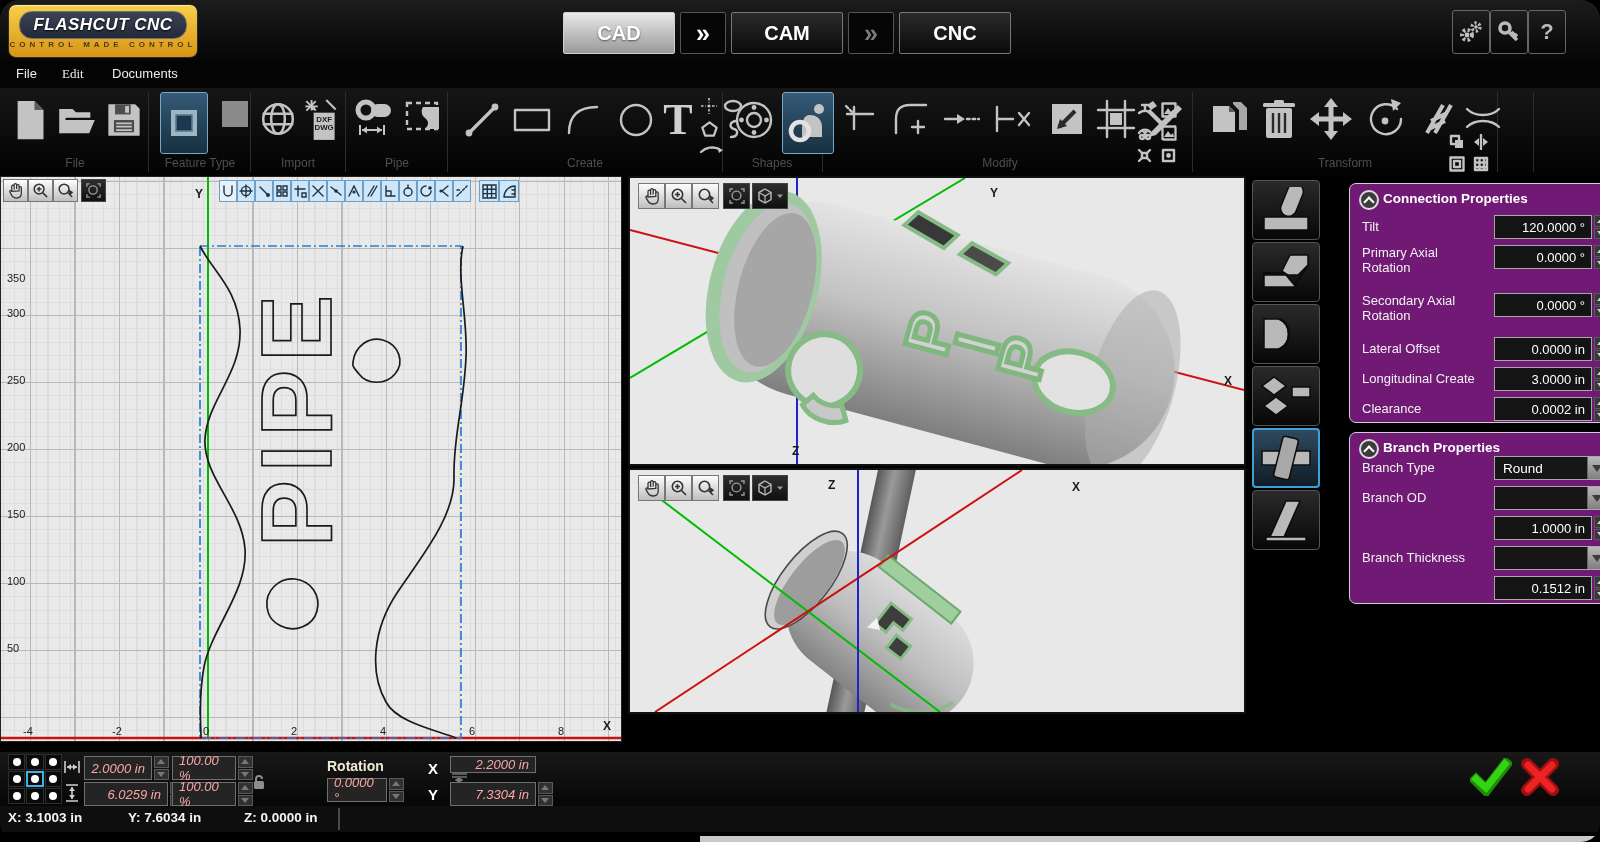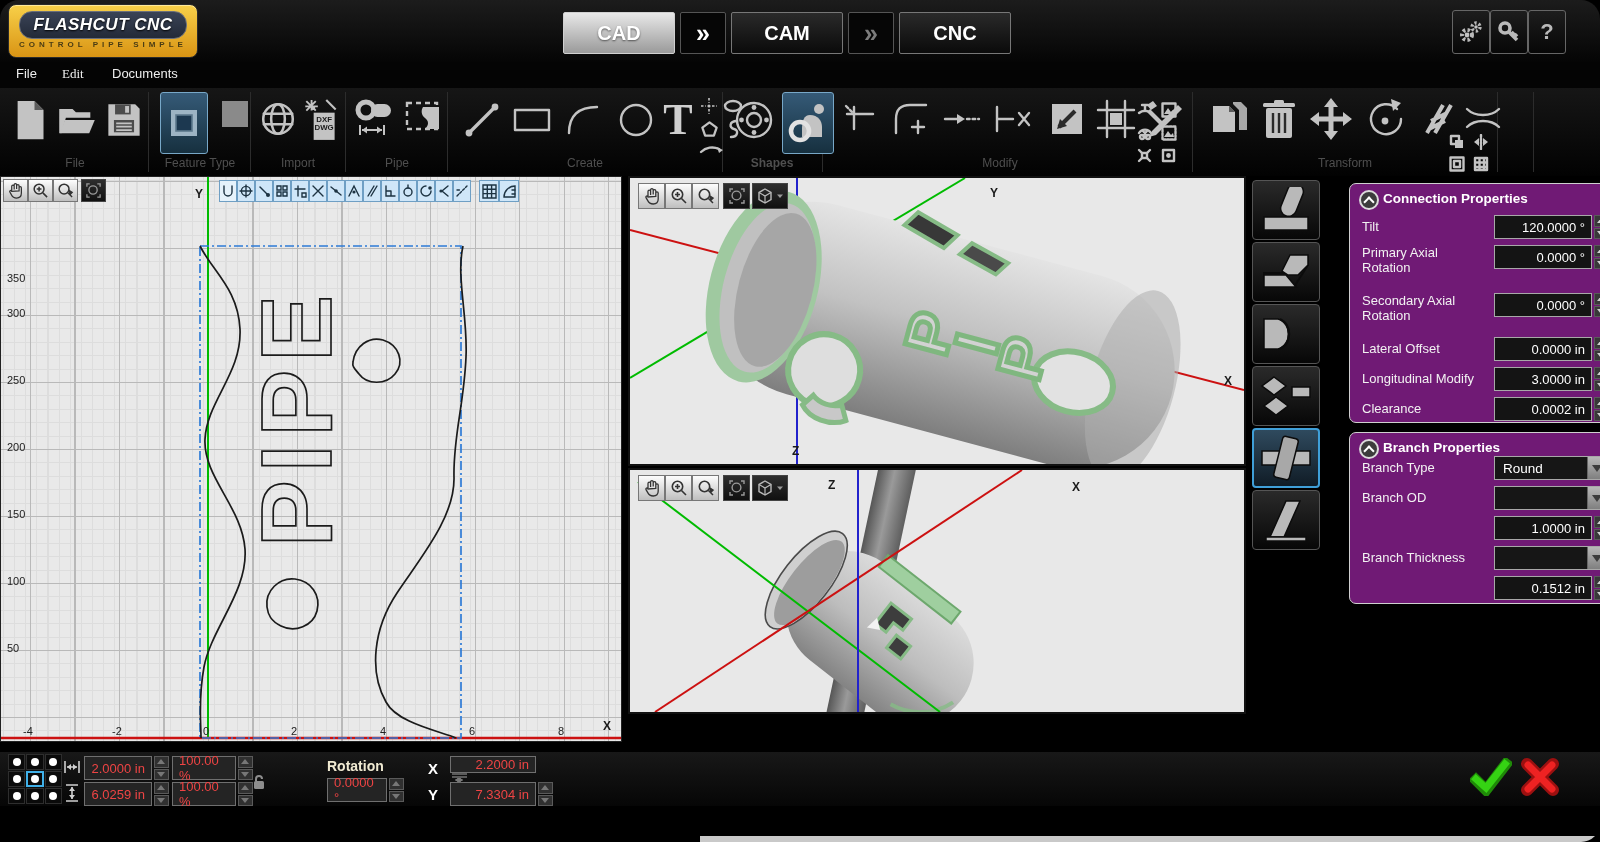--- a/index.html
+++ b/index.html
@@ -90,21 +90,21 @@
   .spin i.dn::after{content:"";position:absolute;left:2px;top:2px;border-left:4px solid transparent;
      border-right:4px solid transparent;border-top:5px solid #cfcfcf;}
   .dd{position:absolute;display:flex;height:24px;border:1px solid #a8a8a8;background:#161616;box-sizing:border-box;}
   .ddv{flex:1;color:#fff;font-size:13.5px;display:flex;align-items:center;padding-left:8px;}
   .ddb{width:19px;background:linear-gradient(#b9b9b9,#7f7f7f);border-left:1px solid #666;position:relative;}
   .ddb::after{content:"";position:absolute;left:4px;top:8px;border-left:5px solid transparent;
      border-right:5px solid transparent;border-top:7px solid #3c3c3c;}
   
   #bottombar{position:absolute;left:0;top:752px;width:1600px;height:54px;
      background:linear-gradient(#181818,#060606);}
-  .dsf .sfv{color:#ef4444;background:#242424;border:1px solid #6f6f6f;}
+  .dsf .sfv{color:#fca5a5;background:#242424;border:1px solid #6f6f6f;font-style:italic;}
   .dsf .spin i{background:#303030;}
   .dsf .spin i.up::after{border-bottom-color:#777;}
   .dsf .spin i.dn::after{border-top-color:#777;}
   .blabel{position:absolute;color:#fff;font-weight:bold;font-size:15px;}
   #anchor{position:absolute;left:8px;top:2px;width:54px;height:50px;display:grid;
      grid-template-columns:repeat(3,1fr);grid-template-rows:repeat(3,1fr);gap:1px;}
   #anchor .cell{position:relative;background:#0a0a0a;border:1px solid #2e2e2e;box-sizing:border-box;}
   #anchor .cell::after{content:"";position:absolute;left:50%;top:50%;width:8px;height:8px;margin:-4px 0 0 -4px;
      border-radius:50%;background:#fff;}
   #anchor .cell.sel{border:2px solid #3fb0e8;}
@@ -115,21 +115,21 @@
 </head>
 <body>
 
 <div id="app">
 
   <div id="header">
     <div id="logo">
       <div class="pill">
         <span>FLASHCUT CNC</span>
       </div>
-      <div class="sub">CONTROL PIPE SIMPLE</div>
+      <div class="sub">CONTROL MADE CONTROL</div>
     </div>
     <div class="modebtn active" style="left:563px;width:110px;">
       <span>CAD</span>
     </div>
     <div class="chevbtn" style="left:680px;color:#fff;">
       <span>»</span>
     </div>
     <div class="modebtn dark" style="left:731px;width:110px;">
       <span>CAM</span>
     </div>
@@ -174,21 +174,21 @@
     <div class="tsep" style="left:822px;"></div>
     <div class="tsep" style="left:1192px;"></div>
     <div class="tsep" style="left:1497px;"></div>
     <div class="tsep" style="left:1533px;"></div>
 
     <div class="tlabel" style="left:30px;width:90px;">File</div>
     <div class="tlabel" style="left:150px;width:100px;">Feature Type</div>
     <div class="tlabel" style="left:252px;width:92px;">Import</div>
     <div class="tlabel" style="left:348px;width:98px;">Pipe</div>
     <div class="tlabel" style="left:530px;width:110px;">Create</div>
-    <div class="tlabel" style="left:722px;width:100px;font-weight:bold;">Shapes</div>
+    <div class="tlabel" style="left:722px;width:100px;">Shapes</div>
     <div class="tlabel" style="left:950px;width:100px;">Modify</div>
     <div class="tlabel" style="left:1295px;width:100px;">Transform</div>
 
     <div class="tbtn" style="left:8px;top:6px;width:44px;height:52px;">
       <svg class="ic" width="36" height="44" viewBox="0 0 32 38">
         <path class="fi" d="M5 2h15l8 8v26H5z"></path>
           <path d="M20 2l8 8h-8z" fill="#5c5c5c"></path>
       </svg>
     </div>
     <div class="tbtn" style="left:54px;top:6px;width:46px;height:52px;">
@@ -852,21 +852,21 @@
 
       <div class="plabel" style="left:12px;top:157px;">Lateral Offset</div>
       <div class="sf" style="left:144px;top:153px;">
         <span class="sfv" style="width:98px;">0.0000 in</span>
         <span class="spin">
             <i class="up"></i>
             <i class="dn"></i>
           </span>
       </div>
 
-      <div class="plabel" style="left:12px;top:187px;">Longitudinal Modify</div>
+      <div class="plabel" style="left:12px;top:187px;">Longitudinal Create</div>
       <div class="sf" style="left:144px;top:183px;">
         <span class="sfv" style="width:98px;">3.0000 in</span>
         <span class="spin">
             <i class="up"></i>
             <i class="dn"></i>
           </span>
       </div>
 
       <div class="plabel" style="left:12px;top:217px;">Clearance</div>
       <div class="sf" style="left:144px;top:213px;">
@@ -945,21 +945,21 @@
       <span class="spin">
           <i class="up"></i>
           <i class="dn"></i>
         </span>
     </div>
     <svg class="abs" style="left:65px;top:32px;" width="14" height="18" viewBox="0 0 14 18">
       <path d="M1 1h12M1 17h12M7 3v12" stroke="#cfcfcf" stroke-width="1.6"></path>
       <path d="M7 3 4 7h6zM7 15l-3-4h6z" fill="#cfcfcf"></path>
     </svg>
     <div class="sf dsf" style="left:84px;top:30px;">
-      <span class="sfv" style="width:68px;">6.0259 in</span>
+      <span class="sfv" style="width:84px;">6.0259 in</span>
       <span class="spin">
           <i class="up"></i>
           <i class="dn"></i>
         </span>
     </div>
     <div class="sf dsf" style="left:172px;top:30px;">
       <span class="sfv" style="width:64px;">100.00 %</span>
       <span class="spin">
           <i class="up"></i>
           <i class="dn"></i>
@@ -997,15 +997,21 @@
     <svg class="abs" style="left:1470px;top:6px;" width="42" height="38" viewBox="0 0 42 38">
       <path d="M6 22l10 10L36 6" fill="none" stroke="#1f8a08" stroke-width="11" stroke-linecap="square"></path>
       <path d="M6 21l10 9L35 6" fill="none" stroke="#35d313" stroke-width="7" stroke-linecap="square"></path>
     </svg>
     <svg class="abs" style="left:1520px;top:5px;" width="40" height="40" viewBox="0 0 40 40">
       <path d="M7 7l26 26M33 7 7 33" stroke="#9c1010" stroke-width="12" stroke-linecap="round"></path>
       <path d="M8 8l24 24M32 8 8 32" stroke="#ee2222" stroke-width="7" stroke-linecap="round"></path>
     </svg>
   </div>
 
+  <div id="statusbar">
+    <span class="abs" style="left:8px;top:4px;">X: 3.1003 in</span>
+    <span class="abs" style="left:128px;top:4px;">Y: 7.6034 in</span>
+    <span class="abs" style="left:244px;top:4px;">Z: 0.0000 in</span>
+    <div class="abs" style="left:338px;top:2px;width:2px;height:22px;background:#4a4a4a;"></div>
+  </div>
   <div class="abs" style="left:700px;top:836px;width:900px;height:6px;background:#c9c9c9;"></div>
 
 </div>
 
 </body></html>

